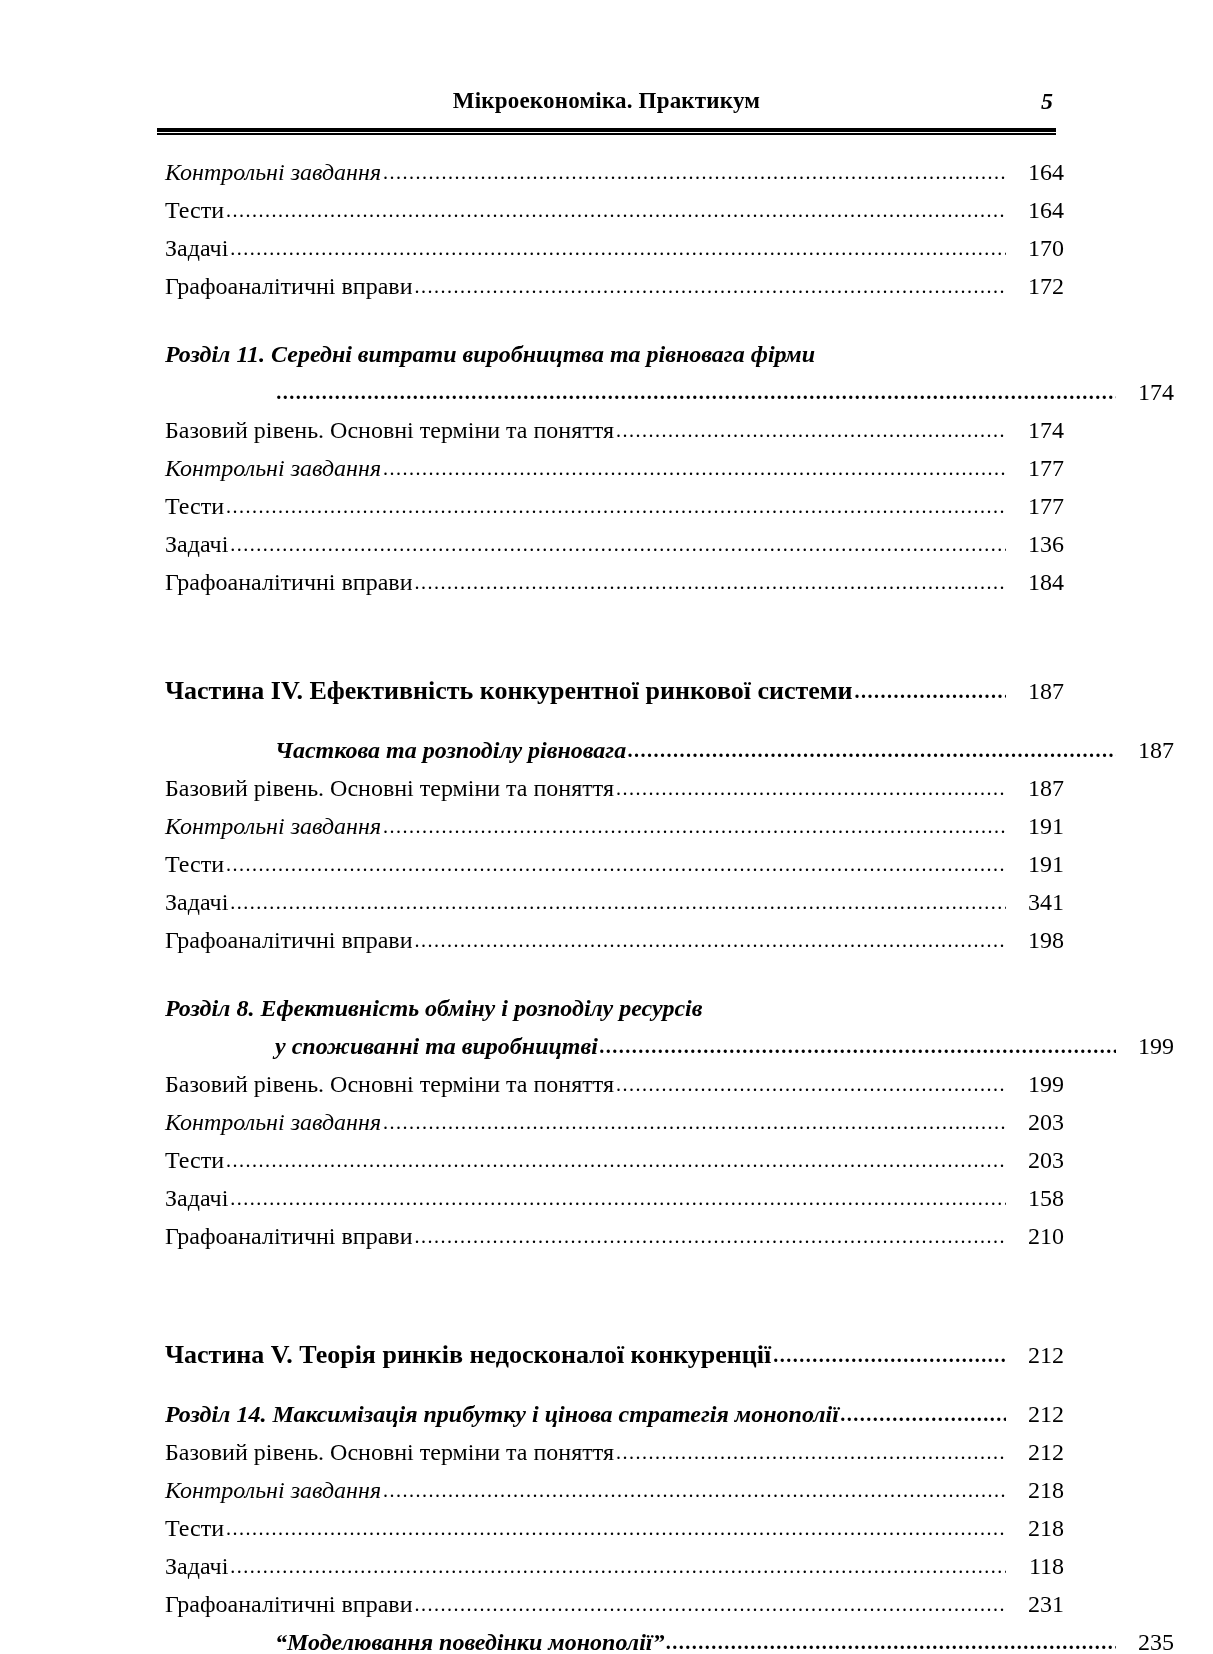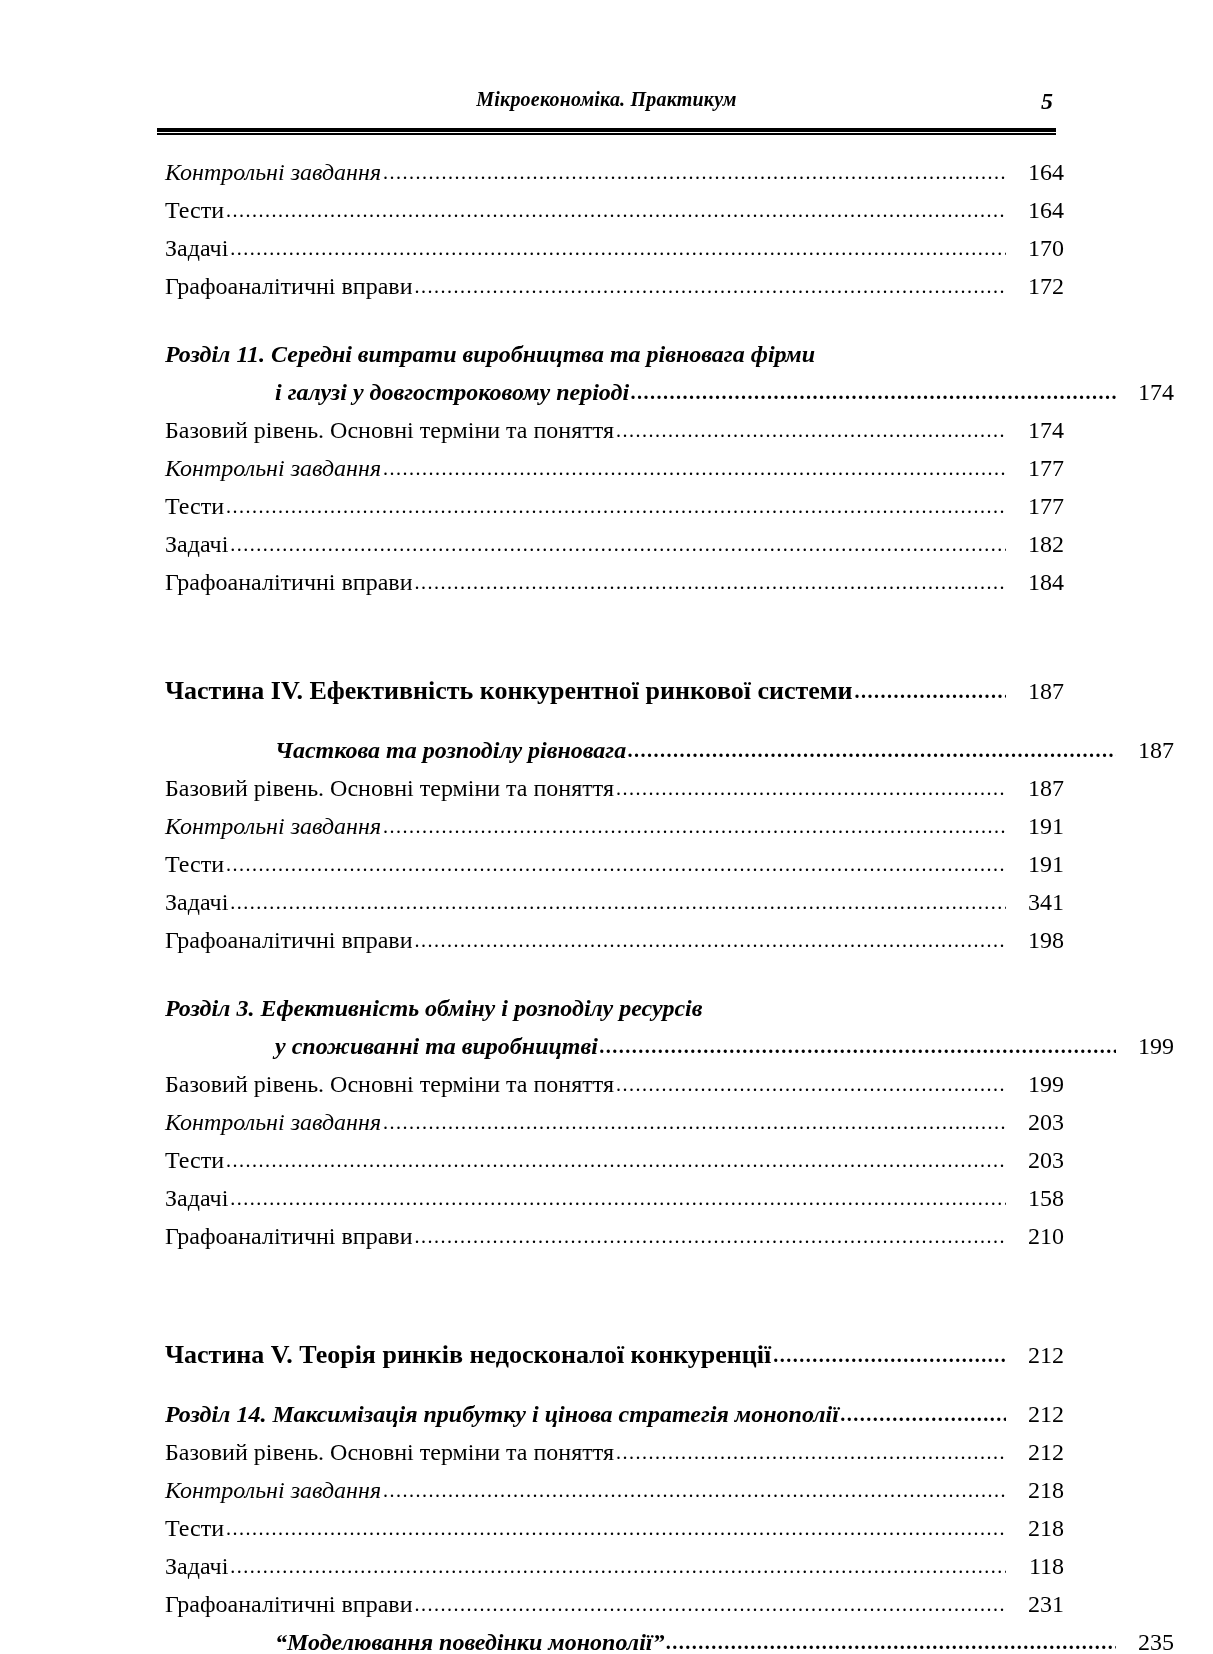--- a/index.html
+++ b/index.html
@@ -22,23 +22,22 @@
     position: absolute;
     left: 160px;
     right: 160px;
     top: 88px;
     height: 34px;
     display: flex;
     align-items: baseline;
     justify-content: center;
   }
   .header-title {
-    font-style: italic;
-    font-weight: bold;
-    font-size: 20px;
+    font-weight: bold;
+    font-size: 23px;
     letter-spacing: 0.2px;
   }
   .page-number {
     position: absolute;
     right: 0;
     top: 0;
     font-weight: bold;
     font-style: italic;
     font-size: 24px;
   }
@@ -161,21 +160,20 @@
         <span class="dots">................................................................................................................................................................................................................................................................................................................................................................................................................</span>
         <span class="pg">172</span>
       </div>
       <div class="gap-md"></div>
       <div class="row lvl-chapter">
         <span class="txt">Розділ 11. Середні витрати виробництва та рівновага фірми</span>
         <span class="dots"></span>
         <span class="pg"></span>
       </div>
       <div class="row lvl-chapter-cont">
-        <span class="txt">і галузі у довгостроковому періоді</span>
         <span class="dots">................................................................................................................................................................................................................................................................................................................................................................................................................</span>
         <span class="pg">174</span>
       </div>
       <div class="row lvl-sub">
         <span class="txt">Базовий рівень. Основні терміни та поняття</span>
         <span class="dots">................................................................................................................................................................................................................................................................................................................................................................................................................</span>
         <span class="pg">174</span>
       </div>
       <div class="row lvl-sub italic">
         <span class="txt">Контрольні завдання</span>
@@ -183,21 +181,21 @@
         <span class="pg">177</span>
       </div>
       <div class="row lvl-sub">
         <span class="txt">Тести</span>
         <span class="dots">................................................................................................................................................................................................................................................................................................................................................................................................................</span>
         <span class="pg">177</span>
       </div>
       <div class="row lvl-sub">
         <span class="txt">Задачі</span>
         <span class="dots">................................................................................................................................................................................................................................................................................................................................................................................................................</span>
-        <span class="pg">182</span>
+        <span class="pg">136</span>
       </div>
       <div class="row lvl-sub">
         <span class="txt">Графоаналітичні вправи</span>
         <span class="dots">................................................................................................................................................................................................................................................................................................................................................................................................................</span>
         <span class="pg">184</span>
       </div>
       <div class="gap-lg"></div>
       <div class="row lvl-part">
         <span class="txt">Частина IV. Ефективність конкурентної ринкової системи</span>
         <span class="dots">................................................................................................................................................................................................................................................................................................................................................................................................................</span>
@@ -229,21 +227,21 @@
         <span class="dots">................................................................................................................................................................................................................................................................................................................................................................................................................</span>
         <span class="pg">341</span>
       </div>
       <div class="row lvl-sub">
         <span class="txt">Графоаналітичні вправи</span>
         <span class="dots">................................................................................................................................................................................................................................................................................................................................................................................................................</span>
         <span class="pg">198</span>
       </div>
       <div class="gap-md"></div>
       <div class="row lvl-chapter">
-        <span class="txt">Розділ 3. Ефективність обміну і розподілу ресурсів</span>
+        <span class="txt">Розділ 8. Ефективність обміну і розподілу ресурсів</span>
         <span class="dots"></span>
         <span class="pg"></span>
       </div>
       <div class="row lvl-chapter-cont">
         <span class="txt">у споживанні та виробництві</span>
         <span class="dots">................................................................................................................................................................................................................................................................................................................................................................................................................</span>
         <span class="pg">199</span>
       </div>
       <div class="row lvl-sub">
         <span class="txt">Базовий рівень. Основні терміни та поняття</span>

